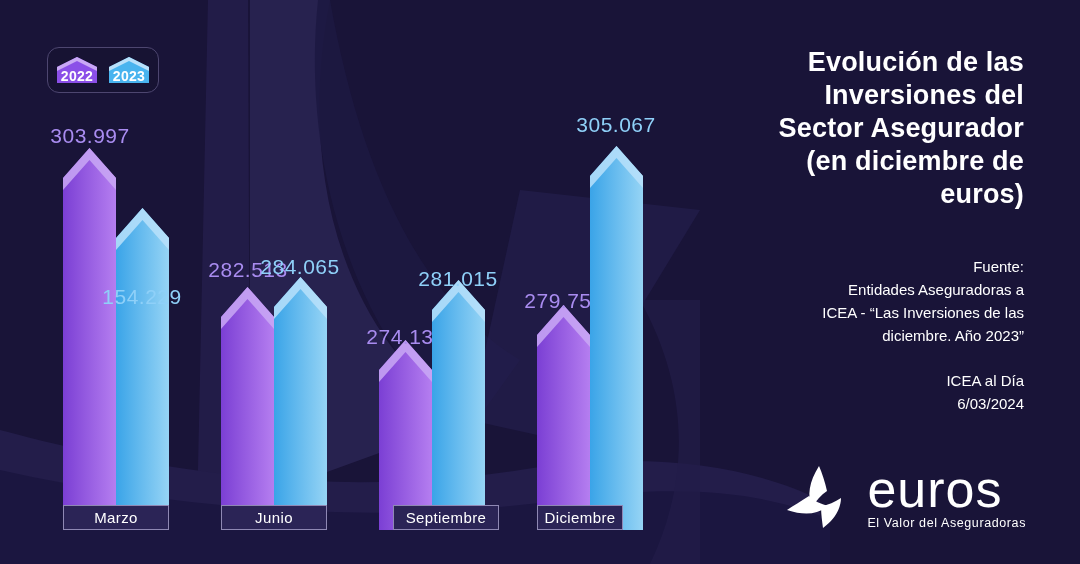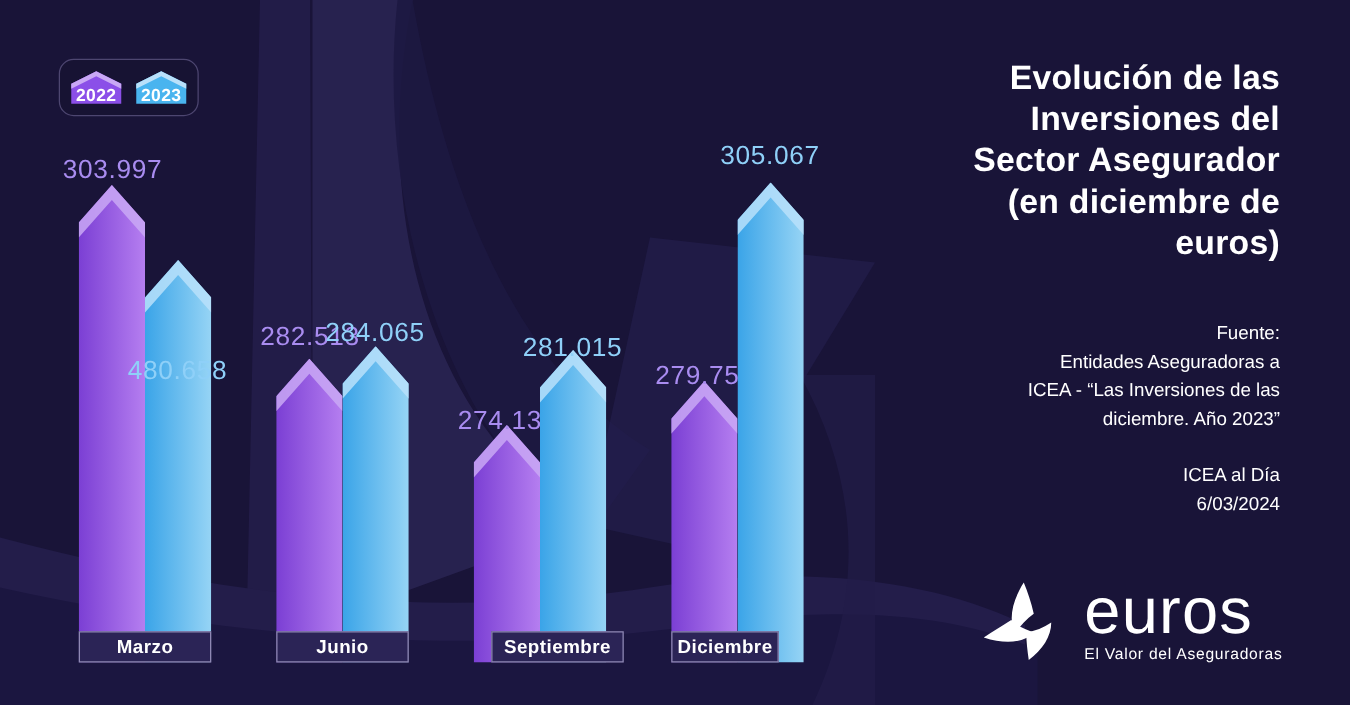--- a/index.html
+++ b/index.html
@@ -89,21 +89,21 @@
     bottom: 34px;
     height: 25px;
     border: 1px solid #8f88b4;
     background: #2b2456;
     box-sizing: border-box;
     display: flex;
     align-items: center;
     justify-content: center;
     color: #ffffff;
     font-size: 15px;
-    font-weight: 700;
+    font-weight: 400;
     letter-spacing: .4px;
   }
 
   
   .right {
     position: absolute;
     left: 700px;
     top: 0;
     width: 380px;
     height: 564px;
@@ -226,21 +226,21 @@
         <defs>
           <linearGradient id="gb0" x1="0" y1="0" x2="1" y2="0">
             <stop offset="0" stop-color="#3aa4e8"></stop>
             <stop offset="1" stop-color="#96d4f5"></stop>
           </linearGradient>
         </defs>
         <path d="M0 322 L0 30 L26.5 0 L53 30 L53 322 Z" fill="url(#gb0)"></path>
         <path d="M0 30 L26.5 0 L53 30 L53 42 L26.5 12 L0 42 Z" fill="#b9e0fa" opacity="0.85"></path>
       </svg>
     </div>
-    <div class="value v2023" style="left:88px; top:285px; width:108px;">480.658</div>
+    <div class="value v2023" style="left:88px; top:285px; width:108px;">154.229</div>
 
     <div class="cat-label" style="left:63px; width:106px;">Marzo</div>
 
     <div class="bar" style="left:221px; bottom:34px;">
       <svg width="53" height="243" viewBox="0 0 53 243" preserveAspectRatio="none">
         <defs>
           <linearGradient id="gp1" x1="0" y1="0" x2="1" y2="0">
             <stop offset="0" stop-color="#7b3fd4"></stop>
             <stop offset="1" stop-color="#b57ef0"></stop>
           </linearGradient>

